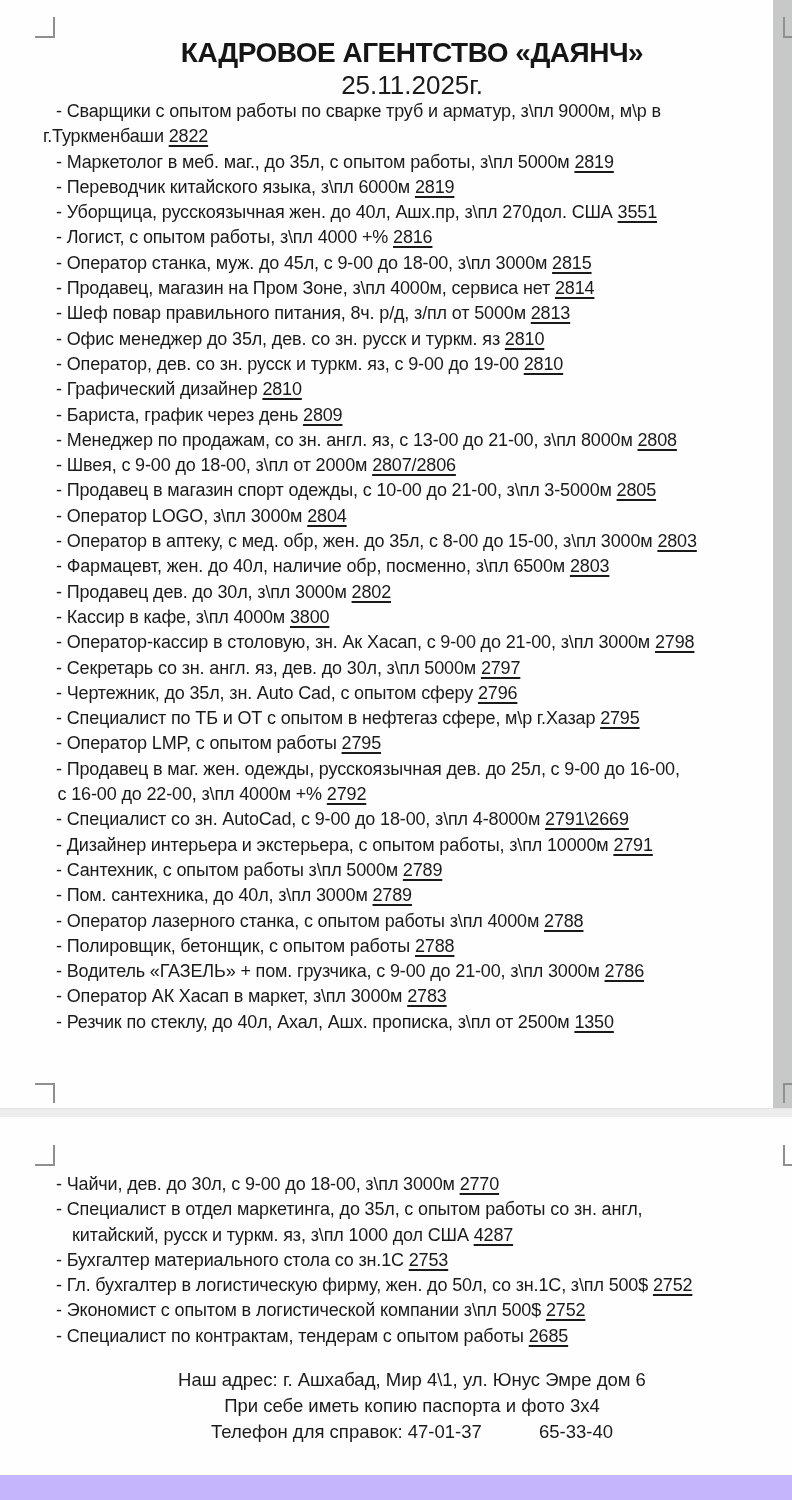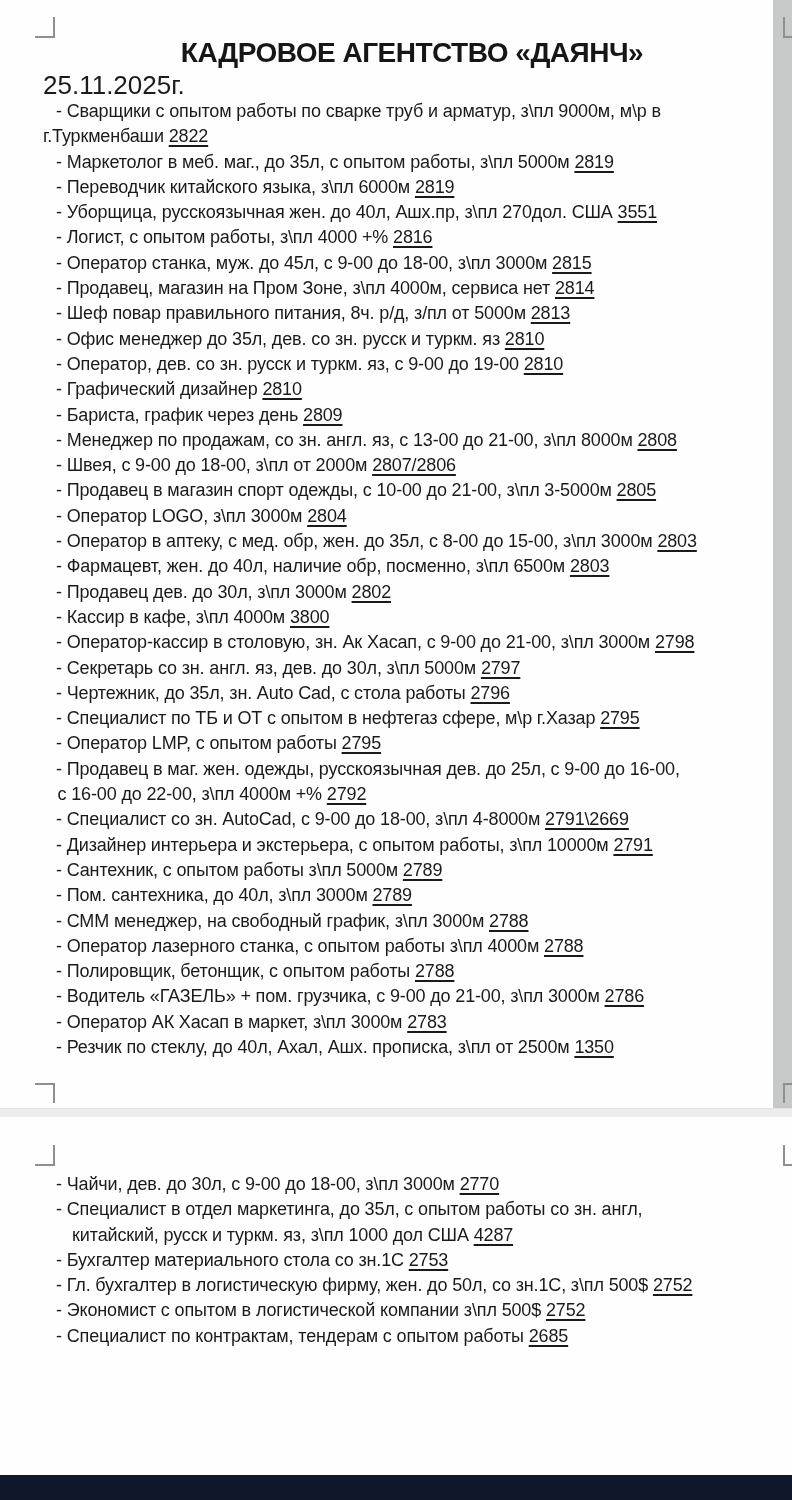--- a/index.html
+++ b/index.html
@@ -5,21 +5,21 @@
   html, body { margin: 0; padding: 0; }
   body {
     width: 792px; height: 1500px;
     background: #ffffff;
     font-family: "Liberation Sans", sans-serif;
     color: #191919;
   }
   .viewport {
     position: relative;
     width: 792px; height: 1500px;
-    background: #0f172a;
+    background: #c4b5fd;
     overflow: hidden;
   }
   .page { position: absolute; left: 0; width: 792px; background: #fefefe; }
   .page1 { top: 0; height: 1108px; }
   .page2 { top: 1117px; height: 358px; }
 
   .page-separator {
     position: absolute; left: 0; top: 1108px;
     width: 792px; height: 9px;
     background: #ededed;
@@ -47,21 +47,21 @@
   .c-p2-tr { left: 783px; top: 28px; width: 9px; height: 21px; }
 
   .doc-title {
     position: absolute; top: 36px; left: 43px; width: 738px;
     margin: 0; text-align: center;
     font-size: 28px; line-height: 34px; font-weight: 700;
     letter-spacing: -0.5px; color: #161616;
   }
   .doc-date {
     position: absolute; top: 70px; left: 43px; width: 738px;
-    text-align: left;
+    text-align: center;
     font-size: 26px; line-height: 30px; font-weight: 400;
     color: #1b1b1b;
   }
 
   .listings { position: absolute; left: 43px; width: 747px; }
   .listings-p1 { top: 99px; }
   .listings-p2 { top: 55px; }
   .job-item {
     white-space: pre-wrap;
     font-size: 18px; line-height: 25.3px;
@@ -114,30 +114,29 @@
         <div class="job-item"><span>- Менеджер по продажам, со зн. англ. яз, с 13-00 до 21-00, з\пл 8000м </span><span class="job-num">2808</span></div>
         <div class="job-item"><span>- Швея, с 9-00 до 18-00, з\пл от 2000м </span><span class="job-num">2807/2806</span></div>
         <div class="job-item"><span>- Продавец в магазин спорт одежды, с 10-00 до 21-00, з\пл 3-5000м </span><span class="job-num">2805</span></div>
         <div class="job-item"><span>- Оператор LOGO, з\пл 3000м </span><span class="job-num">2804</span></div>
         <div class="job-item"><span>- Оператор в аптеку, с мед. обр, жен. до 35л, с 8-00 до 15-00, з\пл 3000м </span><span class="job-num">2803</span></div>
         <div class="job-item"><span>- Фармацевт, жен. до 40л, наличие обр, посменно, з\пл 6500м </span><span class="job-num">2803</span></div>
         <div class="job-item"><span>- Продавец дев. до 30л, з\пл 3000м </span><span class="job-num">2802</span></div>
         <div class="job-item"><span>- Кассир в кафе, з\пл 4000м </span><span class="job-num">3800</span></div>
         <div class="job-item"><span>- Оператор-кассир в столовую, зн. Ак Хасап, с 9-00 до 21-00, з\пл 3000м </span><span class="job-num">2798</span></div>
         <div class="job-item"><span>- Секретарь со зн. англ. яз, дев. до 30л, з\пл 5000м </span><span class="job-num">2797</span></div>
-        <div class="job-item"><span>- Чертежник, до 35л, зн. Auto Cad, с стола работы </span><span class="job-num">2796</span></div>
+        <div class="job-item"><span>- Чертежник, до 35л, зн. Auto Cad, с опытом сферу </span><span class="job-num">2796</span></div>
         <div class="job-item"><span>- Специалист по ТБ и ОТ с опытом в нефтегаз сфере, м\р г.Хазар </span><span class="job-num">2795</span></div>
         <div class="job-item"><span>- Оператор LMP, с опытом работы </span><span class="job-num">2795</span></div>
         <div class="job-item"><span>- Продавец в маг. жен. одежды, русскоязычная дев. до 25л, с 9-00 до 16-00,
    с 16-00 до 22-00, з\пл 4000м +% </span><span class="job-num">2792</span></div>
         <div class="job-item"><span>- Специалист со зн. AutoCad, с 9-00 до 18-00, з\пл 4-8000м </span><span class="job-num">2791\2669</span></div>
         <div class="job-item"><span>- Дизайнер интерьера и экстерьера, с опытом работы, з\пл 10000м </span><span class="job-num">2791</span></div>
         <div class="job-item"><span>- Сантехник, с опытом работы з\пл 5000м </span><span class="job-num">2789</span></div>
         <div class="job-item"><span>- Пом. сантехника, до 40л, з\пл 3000м </span><span class="job-num">2789</span></div>
-        <div class="job-item"><span>- СММ менеджер, на свободный график, з\пл 3000м </span><span class="job-num">2788</span></div>
         <div class="job-item"><span>- Оператор лазерного станка, с опытом работы з\пл 4000м </span><span class="job-num">2788</span></div>
         <div class="job-item"><span>- Полировщик, бетонщик, с опытом работы </span><span class="job-num">2788</span></div>
         <div class="job-item"><span>- Водитель «ГАЗЕЛЬ» + пом. грузчика, с 9-00 до 21-00, з\пл 3000м </span><span class="job-num">2786</span></div>
         <div class="job-item"><span>- Оператор АК Хасап в маркет, з\пл 3000м </span><span class="job-num">2783</span></div>
         <div class="job-item"><span>- Резчик по стеклу, до 40л, Ахал, Ашх. прописка, з\пл от 2500м </span><span class="job-num">1350</span></div>
       </div>
 
     <div class="edge-strip"></div>
     <div class="corner bl-open c-p1-tr"></div>
   </section>
@@ -151,15 +150,24 @@
     <div class="listings listings-p2" id="listings-page2">
         <div class="job-item"><span>- Чайчи, дев. до 30л, с 9-00 до 18-00, з\пл 3000м </span><span class="job-num">2770</span></div>
         <div class="job-item"><span>- Специалист в отдел маркетинга, до 35л, с опытом работы со зн. англ,
       китайский, русск и туркм. яз, з\пл 1000 дол США </span><span class="job-num">4287</span></div>
         <div class="job-item"><span>- Бухгалтер материального стола со зн.1С </span><span class="job-num">2753</span></div>
         <div class="job-item"><span>- Гл. бухгалтер в логистическую фирму, жен. до 50л, со зн.1С, з\пл 500$ </span><span class="job-num">2752</span></div>
         <div class="job-item"><span>- Экономист с опытом в логистической компании з\пл 500$ </span><span class="job-num">2752</span></div>
         <div class="job-item"><span>- Специалист по контрактам, тендерам с опытом работы </span><span class="job-num">2685</span></div>
       </div>
 
+    <div class="doc-footer">
+      <div>Наш адрес: г. Ашхабад, Мир 4\1, ул. Юнус Эмре дом 6</div>
+      <div>При себе иметь копию паспорта и фото 3х4</div>
+      <div>
+        <span>Телефон для справок:</span>
+        <span>47-01-37</span>
+        <span class="phone-2">65-33-40</span>
+      </div>
+    </div>
   </section>
 
 </div>
 
 </body></html>

